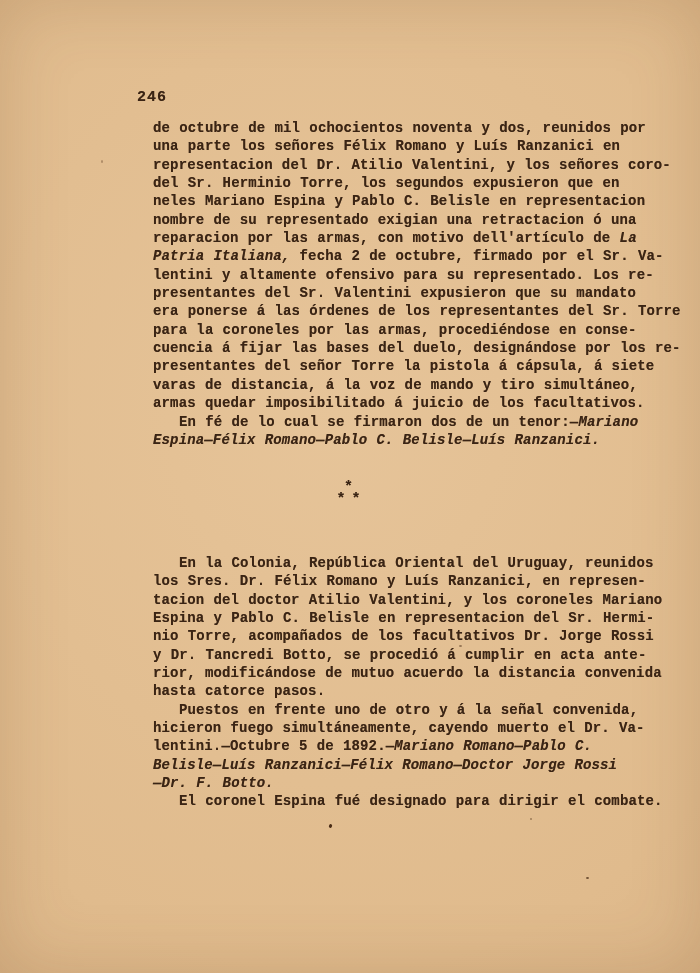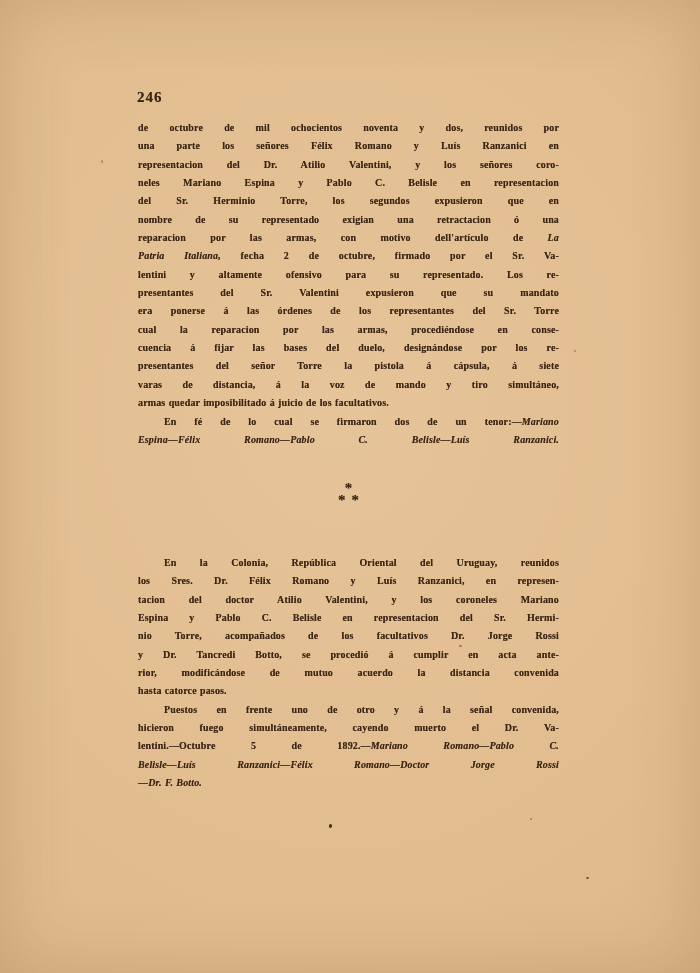--- a/index.html
+++ b/index.html
@@ -3,38 +3,39 @@
 <meta charset="utf-8">
 <style>
   html,body{margin:0;padding:0;}
   .page{
     position:relative;
     width:700px;height:973px;
     background-color:#e0bb8d;
     background-image:radial-gradient(ellipse 130% 105% at 48% 42%, #e6c499 0%, #e0bb8d 55%, #dab386 85%, #d1a97b 100%);
     box-shadow: inset 0 0 70px rgba(110,70,35,.20);
     overflow:hidden;
-    font-family:Liberation Serif, serif;
+    font-family:Liberation Mono, monospace;
     color:#3a2414;
   }
   .page-number{
     position:absolute;left:137px;top:89px;
     font-size:15px;font-weight:700;letter-spacing:1px;
     text-shadow:0 0 .6px rgba(58,36,20,.55);
   }
   .textblock{position:absolute;left:138px;width:421px;}
   #sectionA{top:119px;}
   #sectionB{top:554px;}
   .line{
-    font-size:10px;font-weight:700;
+    font-size:14px;font-weight:700;
     line-height:18.35px;height:18.35px;
     text-align:justify;text-align-last:justify;
     letter-spacing:.15px;word-spacing:.6px;
     text-shadow:0 0 .6px rgba(58,36,20,.55);
     white-space:nowrap;
+    margin-left:15px;
   }
   .line.last{text-align-last:left;}
   .line.indent{text-indent:26px;}
   .it{font-style:italic;}
   .divider{
     position:absolute;left:138px;width:421px;top:483px;
     text-align:center;font-weight:700;
     text-shadow:0 0 .6px rgba(58,36,20,.55);
   }
   .ast-top{display:block;font-size:15px;line-height:10px;}
@@ -51,29 +52,29 @@
 </head>
 <body>
 
 <div class="page">
   <div class="page-number">246</div>
 
   <div class="textblock" id="sectionA">
       <div class="line"><span>de octubre de mil ochocientos noventa y dos, reunidos por</span></div>
       <div class="line"><span>una parte los señores Félix Romano y Luís Ranzanici en</span></div>
       <div class="line"><span>representacion del Dr. Atilio Valentini, y los señores coro-</span></div>
+      <div class="line"><span>del Sr. Herminio Torre, los segundos expusieron que en</span></div>
       <div class="line"><span>neles Mariano Espina y Pablo C. Belisle en representacion</span></div>
-      <div class="line"><span>del Sr. Herminio Torre, los segundos expusieron que en</span></div>
       <div class="line"><span>nombre de su representado exigian una retractacion ó una</span></div>
       <div class="line"><span>reparacion por las armas, con motivo dell'artículo de </span><span class="it">La</span></div>
       <div class="line"><span class="it">Patria Italiana,</span><span> fecha 2 de octubre, firmado por el Sr. Va-</span></div>
       <div class="line"><span>lentini y altamente ofensivo para su representado. Los re-</span></div>
       <div class="line"><span>presentantes del Sr. Valentini expusieron que su mandato</span></div>
       <div class="line"><span>era ponerse á las órdenes de los representantes del Sr. Torre</span></div>
-      <div class="line"><span>cual la reparacion por las armas, procediéndose en conse-</span></div>
+      <div class="line"><span>para la coroneles por las armas, procediéndose en conse-</span></div>
       <div class="line"><span>cuencia á fijar las bases del duelo, designándose por los re-</span></div>
       <div class="line"><span>presentantes del señor Torre la pistola á cápsula, á siete</span></div>
       <div class="line"><span>varas de distancia, á la voz de mando y tiro simultáneo,</span></div>
       <div class="line last"><span>armas quedar imposibilitado á juicio de los facultativos.</span></div>
       <div class="line indent"><span>En fé de lo cual se firmaron dos de un tenor:—</span><span class="it">Mariano</span></div>
       <div class="line"><span class="it">Espina—Félix Romano—Pablo C. Belisle—Luís Ranzanici.</span></div>
     </div>
 
   <div class="divider">
     <span class="ast-top">*</span>
@@ -89,20 +90,21 @@
       <div class="line"><span>Espina y Pablo C. Belisle en representacion del Sr. Hermi-</span></div>
       <div class="line"><span>nio Torre, acompañados de los facultativos Dr. Jorge Rossi</span></div>
       <div class="line"><span>y Dr. Tancredi Botto, se procedió á cumplir en acta ante-</span></div>
       <div class="line"><span>rior, modificándose de mutuo acuerdo la distancia convenida</span></div>
       <div class="line last"><span>hasta catorce pasos.</span></div>
       <div class="line indent"><span>Puestos en frente uno de otro y á la señal convenida,</span></div>
       <div class="line"><span>hicieron fuego simultáneamente, cayendo muerto el Dr. Va-</span></div>
       <div class="line"><span>lentini.—Octubre 5 de 1892.—</span><span class="it">Mariano Romano—Pablo C.</span></div>
       <div class="line"><span class="it">Belisle—Luís Ranzanici—Félix Romano—Doctor Jorge Rossi</span></div>
       <div class="line last"><span class="it">—Dr. F. Botto.</span></div>
+      <div class="line last indent"><span>El coronel Espina fué designado para dirigir el combate.</span></div>
     </div>
 
   <div class="speck s1"></div>
   <div class="speck s2"></div>
   <div class="speck s3"></div>
   <div class="speck s4"></div>
   <div class="speck s5"></div>
   <div class="speck s6"></div>
 </div>
 

